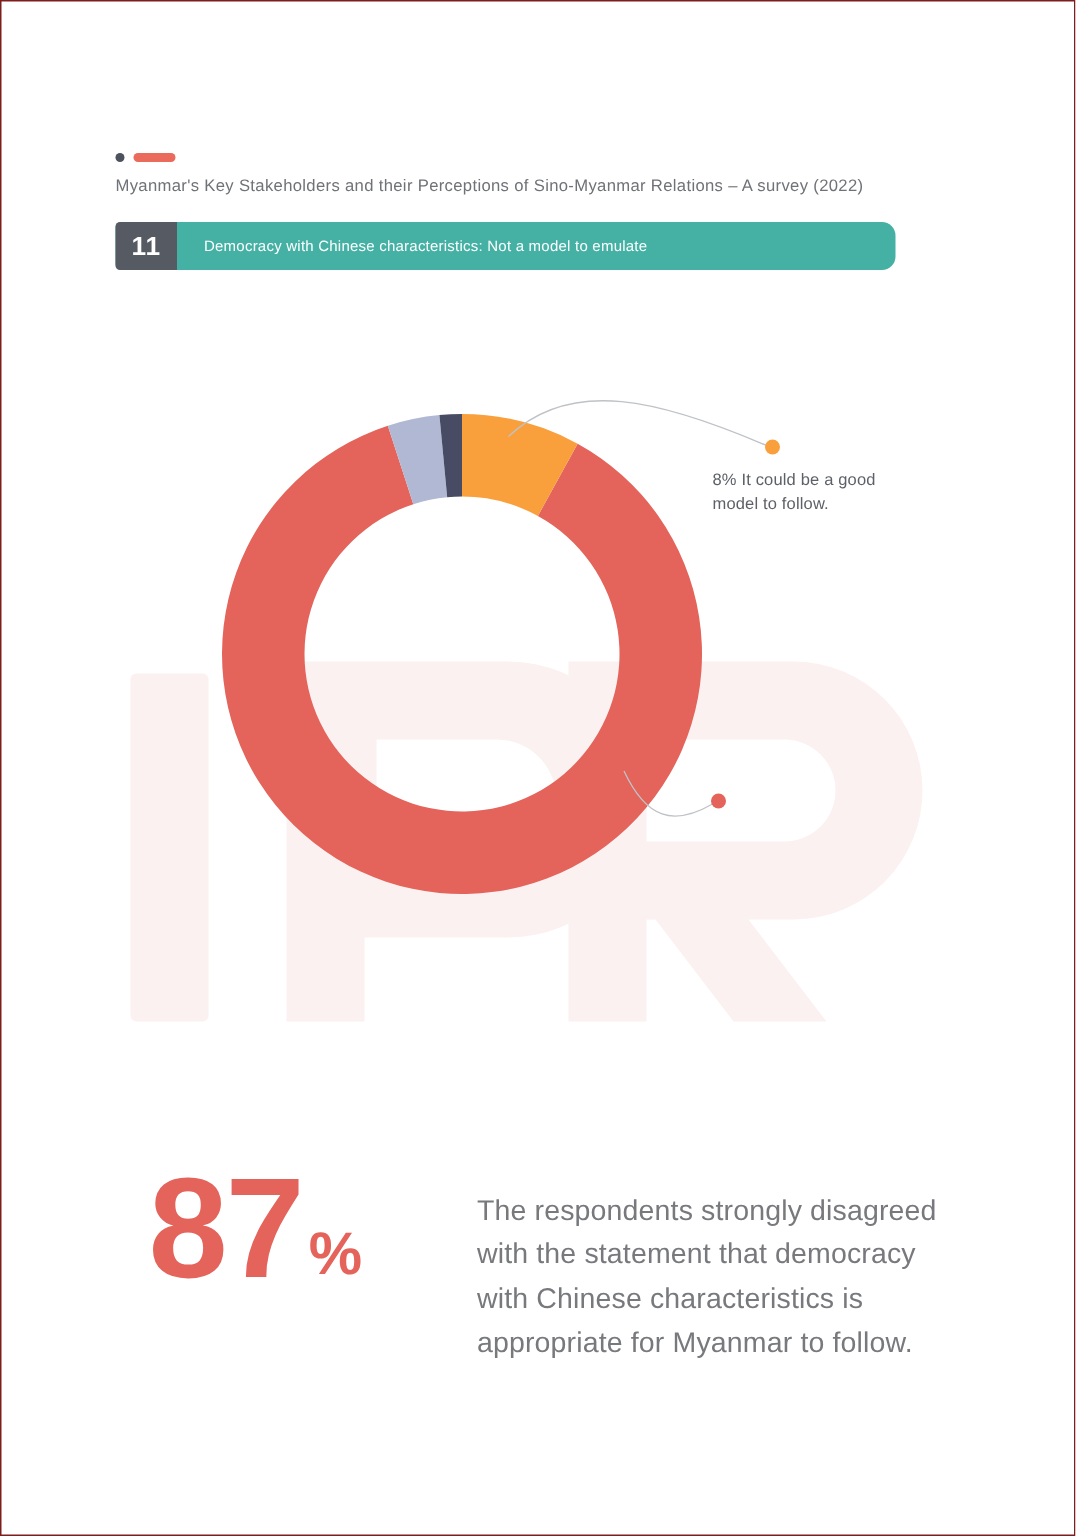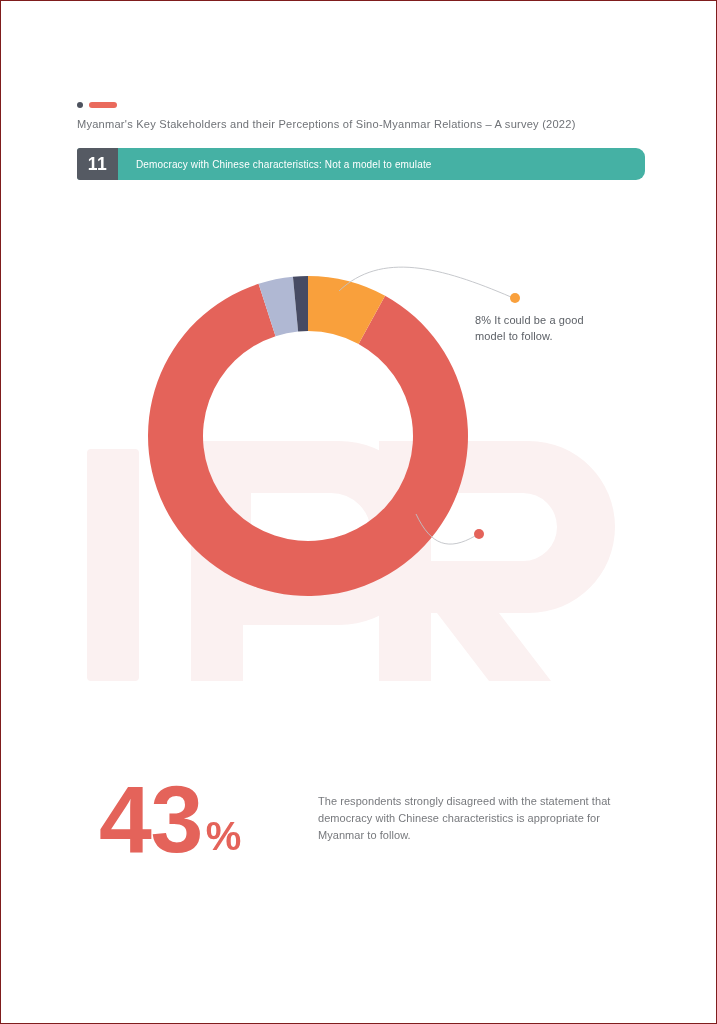--- a/index.html
+++ b/index.html
@@ -68,21 +68,21 @@
     letter-spacing: 0.02em;
     color: #6f7277;
     white-space: nowrap;
     z-index: 3;
   }
 
   #section-banner {
     position: absolute;
     left: 76px;
     top: 147px;
-    width: 568px;
+    width: 520px;
     height: 32px;
     background: #45b1a4;
     border-radius: 4px 9px 9px 4px;
     display: flex;
     align-items: stretch;
     z-index: 3;
   }
   #section-number {
     width: 41px;
     background: #555a63;
@@ -173,21 +173,21 @@
     left: 192px;
     top: 8px;
     width: 4px;
     height: 140px;
   }
   #callout-text {
     position: absolute;
     left: 241px;
     top: 32px;
     width: 330px;
-    font-size: 11px;
+    font-size: 19px;
     line-height: 1.55;
     color: #77797d;
     letter-spacing: 0.005em;
   }
 </style>
 </head>
 <body>
 
 <div id="page">
 
@@ -228,21 +228,21 @@
       <path fill="none" stroke="#bfc2c6" stroke-width="0.9" d="M 415 283 C 430 315 448 320 474 305"></path>
       <circle cx="478" cy="303" r="5" fill="#e4635a"></circle>
     </svg>
   </div>
 
   <div class="legend-block" id="legend-top">8% It could be a good model to follow.</div>
 
 
   <div id="callout">
     <div id="big-stat">
-      <span id="big-stat-number">43</span>
+      <span id="big-stat-number">87</span>
       <span id="big-stat-unit">%</span>
     </div>
 
     <svg id="callout-divider" viewBox="0 0 4 140" xmlns="http://www.w3.org/2000/svg" aria-hidden="true">
       <defs>
         <linearGradient id="divGrad" x1="0" y1="0" x2="0" y2="1">
           <stop offset="0%" stop-color="#8d2f6a"></stop>
           <stop offset="45%" stop-color="#d4604f"></stop>
           <stop offset="100%" stop-color="#f5a53c"></stop>
         </linearGradient>

